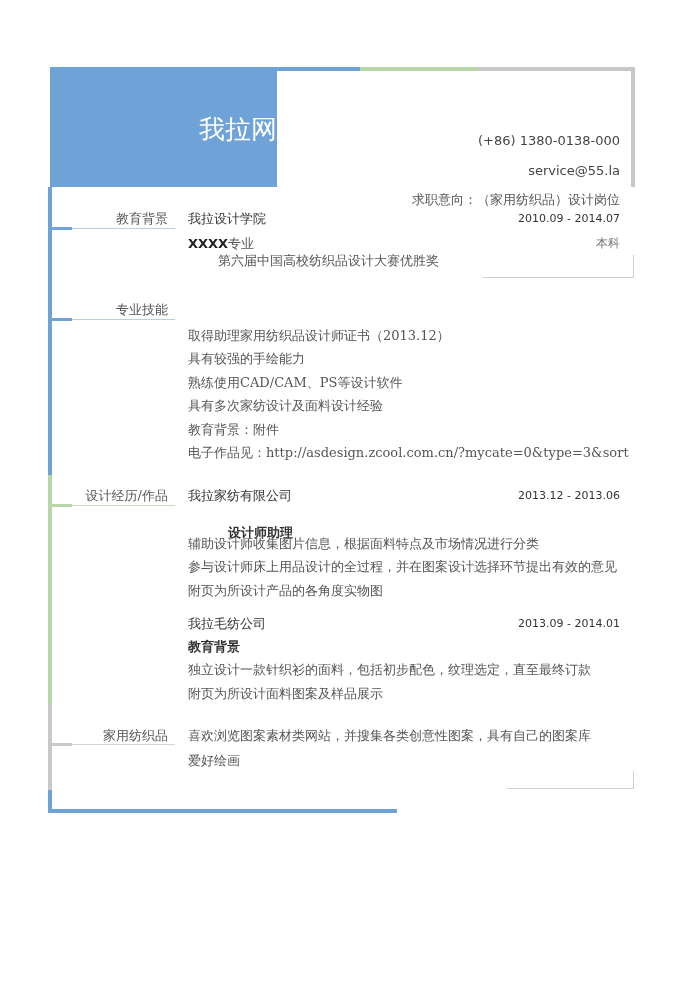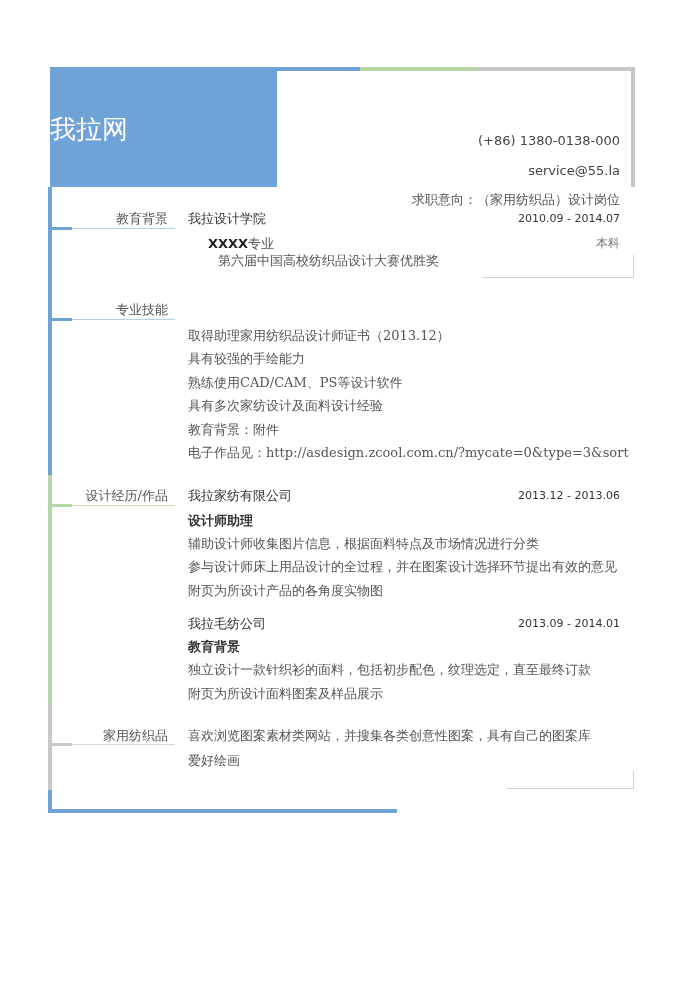--- a/index.html
+++ b/index.html
@@ -2,21 +2,21 @@
 <html><head>
 <meta charset="utf-8">
 <style>
   html, body { margin: 0; padding: 0; background: #ffffff; }
   body { width: 700px; height: 990px; position: relative; overflow: hidden;
          font-family: "DejaVu Serif", "Liberation Serif", serif; color: #555; }
   .abs { position: absolute; }
   .sans { font-family: "DejaVu Sans", "Liberation Sans", sans-serif; }
 
   .header-box { left: 50px; top: 67px; width: 227px; height: 120px; background: #6fa3d8; }
-  .header-name { left: 50px; top: 112px; width: 227px; text-align: left; color: #fff;
+  .header-name { left: 50px; top: 112px; width: 227px; text-align: right; color: #fff;
                  font-family: "DejaVu Sans", "Liberation Sans", sans-serif; font-size: 26px; line-height: 34px; }
 
   .top-line { top: 67px; height: 4px; }
   .right-line { left: 631px; top: 67px; width: 4px; height: 120px; background: #c8c8c8; }
 
   .contact { right: 80px; text-align: right; font-size: 13px; color: #444; line-height: 18px; margin-top: 41px; }
 
   .left-bar { left: 48px; width: 4px; }
   .bottom-bar { left: 48px; top: 809px; width: 349px; height: 4px; background: #6fa3d8; }
 
@@ -57,21 +57,21 @@
 <div class="abs left-bar" style="top:790px;height:23px;background:#6fa3d8;"></div>
 <div class="abs bottom-bar"></div>
 
 <div class="abs sec-label" style="top:210px;">教育背景</div>
 <div class="abs sec-underline" style="top:228px;"></div>
 <div class="abs sec-tick" style="top:227px;background:#6fa3d8;"></div>
 
 <div class="abs line strong" style="top:210px;">我拉设计学院</div>
 <div class="abs date" style="top:210px;">2010.09 - 2014.07</div>
 <div class="abs line" style="top:235px;">
-  <span class="sans" style="font-weight:bold;color:#222;margin-left:20px;">XXXX</span><span>专业</span>
+  <span class="sans" style="font-weight:bold;color:#222;">XXXX</span><span>专业</span>
 </div>
 <div class="abs degree" style="top:234px;">本科</div>
 <div class="abs line" style="top:252px;margin-left:30px;">第六届中国高校纺织品设计大赛优胜奖</div>
 <div class="abs corner-v" style="left:633px;top:255px;height:22px;"></div>
 <div class="abs corner-h" style="left:483px;top:277px;width:151px;"></div>
 
 <div class="abs sec-label" style="top:301px;">专业技能</div>
 <div class="abs sec-underline" style="top:319px;"></div>
 <div class="abs sec-tick" style="top:318px;background:#6fa3d8;"></div>
 
@@ -81,21 +81,21 @@
 <div class="abs line" style="top:397px;">具有多次家纺设计及面料设计经验</div>
 <div class="abs line" style="top:421px;">教育背景：附件</div>
 <div class="abs line" style="top:444px;">电子作品见：http://asdesign.zcool.com.cn/?mycate=0&amp;type=3&amp;sort</div>
 
 <div class="abs sec-label" style="top:487px;">设计经历/作品</div>
 <div class="abs sec-underline green" style="top:505px;"></div>
 <div class="abs sec-tick" style="top:504px;background:#b6d6a8;"></div>
 
 <div class="abs line strong" style="top:487px;">我拉家纺有限公司</div>
 <div class="abs date" style="top:487px;">2013.12 - 2013.06</div>
-<div class="abs line bold" style="top:512px;">设计师助理</div>
+<div class="abs line bold" style="top:524px;margin-left:40px;">设计师助理</div>
 <div class="abs line" style="top:535px;">辅助设计师收集图片信息，根据面料特点及市场情况进行分类</div>
 <div class="abs line" style="top:558px;">参与设计师床上用品设计的全过程，并在图案设计选择环节提出有效的意见</div>
 <div class="abs line" style="top:582px;">附页为所设计产品的各角度实物图</div>
 
 <div class="abs line strong" style="top:615px;">我拉毛纺公司</div>
 <div class="abs date" style="top:615px;">2013.09 - 2014.01</div>
 <div class="abs line bold" style="top:638px;">教育背景</div>
 <div class="abs line" style="top:661px;">独立设计一款针织衫的面料，包括初步配色，纹理选定，直至最终订款</div>
 <div class="abs line" style="top:685px;">附页为所设计面料图案及样品展示</div>
 

